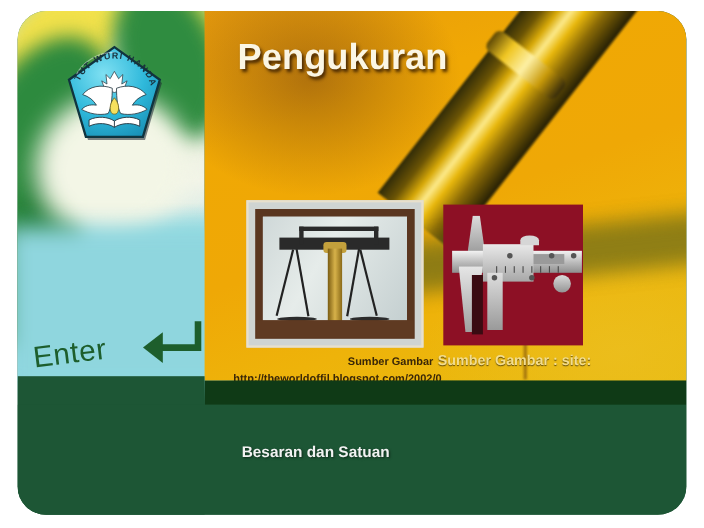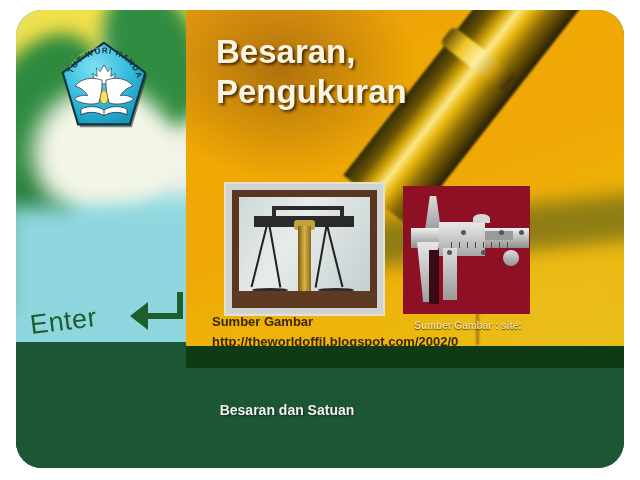--- a/index.html
+++ b/index.html
@@ -94,26 +94,26 @@
   .cal-jaw-l{position:absolute;left:14px;top:56px;width:22px;height:60px;background:linear-gradient(180deg,#e6e6e6,#a0a0a0);clip-path:polygon(0 0,100% 0,62% 100%,28% 100%);}
   .cal-jaw-u{position:absolute;left:22px;top:10px;width:16px;height:34px;background:linear-gradient(180deg,#dcdcdc,#9c9c9c);clip-path:polygon(30% 0,70% 0,100% 100%,0 100%);}
   .cal-jaw-r{position:absolute;left:40px;top:62px;width:14px;height:52px;background:linear-gradient(180deg,#dedede,#9a9a9a);}
   .cal-obj{position:absolute;left:26px;top:64px;width:10px;height:54px;background:#3a0b12;}
   .cal-tick{position:absolute;width:1px;height:6px;background:#4a4a4a;}
   .cal-rivet{position:absolute;width:5px;height:5px;border-radius:50%;background:#555;}
   .cal-knob{position:absolute;left:100px;top:64px;width:16px;height:16px;border-radius:50%;background:linear-gradient(180deg,#dadada,#949494);}
 
   
   .cap-left{
-    position:absolute; left:196px; top:302px; width:182px; text-align:left;
-    font-size:13px; color:#3a2708; line-height:1.5; font-weight:bold;
+    position:absolute; left:196px; top:312px; width:182px; text-align:right;
+    font-size:10px; color:#3a2708; line-height:1.5; font-weight:bold;
   }
   .cap-right{
-    position:absolute; left:382px; top:308px; width:140px; text-align:center;
-    font-size:10px; color:#f3dd8e; line-height:1.5; font-weight:bold;
+    position:absolute; left:382px; top:308px; width:140px; text-align:left;
+    font-size:13px; color:#f3dd8e; line-height:1.5; font-weight:bold;
     text-shadow:0 1px 1px rgba(0,0,0,.6);
   }
 
   
   .green-dark{position:absolute;left:170px;top:336px;width:438px;height:22px;background:#0f3a16;}
   .green-main{position:absolute;left:0;top:332px;width:170px;height:126px;background:#1d5635;}
   .green-body{position:absolute;left:0;top:358px;width:608px;height:100px;background:#1d5635;}
   .footer-text{
     position:absolute; left:0; top:392px; width:542px; text-align:center;
     font-size:14px; font-weight:bold; color:#f2f2f2;
@@ -179,21 +179,20 @@
   </div>
 
   <div class="orange-panel">
     <div class="pen"></div>
     <div class="pen-band"></div>
     <div class="orange-dark"></div>
     <div class="orange-line"></div>
   </div>
 
   <div class="title">
-    <div>Besaran,</div>
     <div>Pengukuran</div>
   </div>
 
   <div class="pic-scale">
     <div class="sc-case"></div>
     <div class="sc-glass"></div>
     <div class="sc-beam"></div>
     <div class="sc-col-top"></div>
     <div class="sc-col"></div>
     <div class="sc-wire" style="left:32px;top:42px;height:62px;transform:rotate(14deg);"></div>

